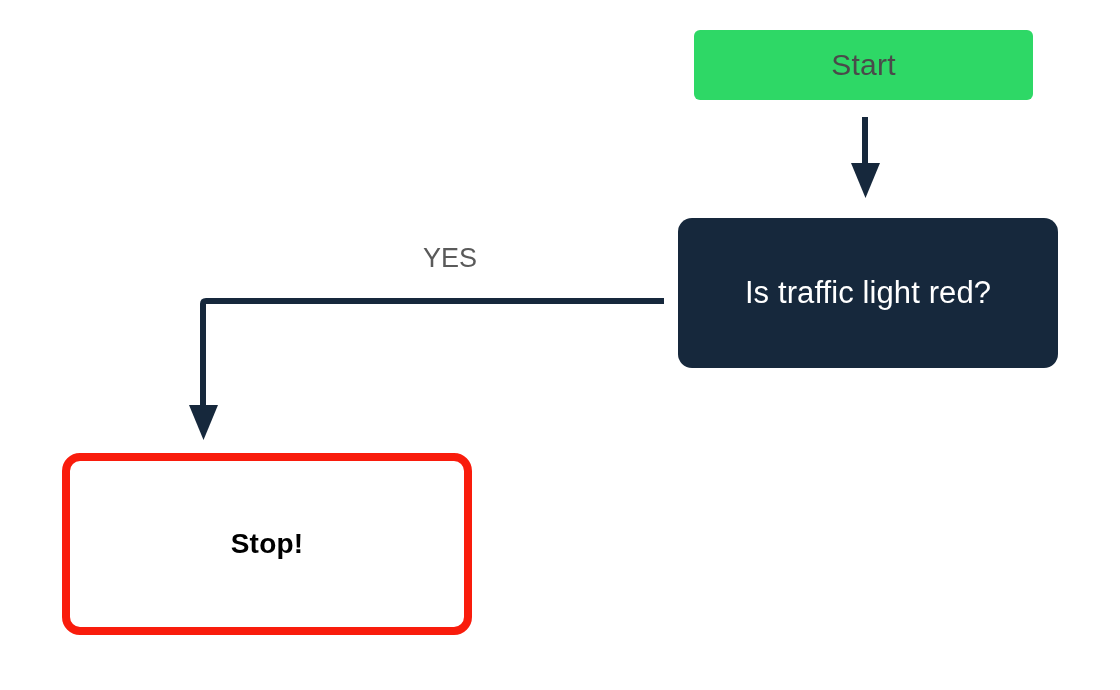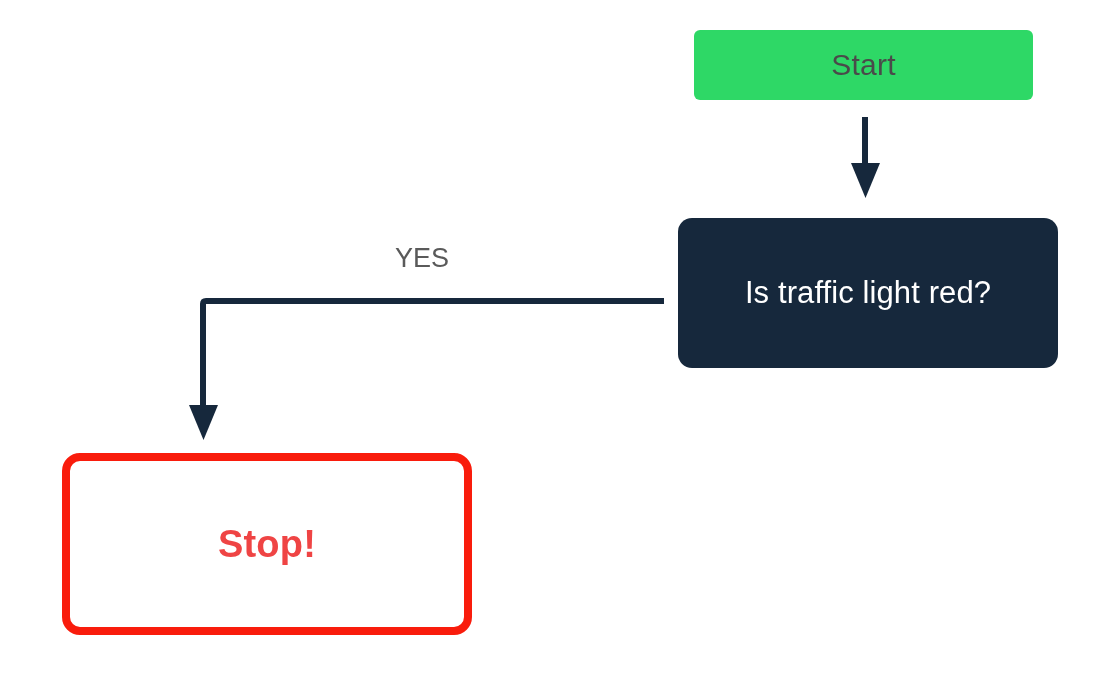--- a/index.html
+++ b/index.html
@@ -66,22 +66,22 @@
   .node-stop {
     left: 62px;
     top: 453px;
     width: 410px;
     height: 182px;
     background: #ffffff;
     border: 8px solid #F91C0C;
     border-radius: 18px;
   }
   .node-stop .node-label {
-    color: #ef4444;
-    font-size: 38px;
+    color: #000000;
+    font-size: 28px;
     font-weight: bold;
     letter-spacing: 0.2px;
   }
 
   
   .connector {
     position: absolute;
     left: 0;
     top: 0;
     width: 1120px;
@@ -90,20 +90,21 @@
     pointer-events: none;
   }
 
   
   .edge-label {
     position: absolute;
     color: #5a5a5a;
     font-size: 27px;
     font-weight: 400;
     white-space: nowrap;
+    margin-left: 28px;
   }
   .edge-label-yes {
     left: 395px;
     top: 243px;
   }
 </style>
 </head>
 <body>
 
 <div id="canvas">

